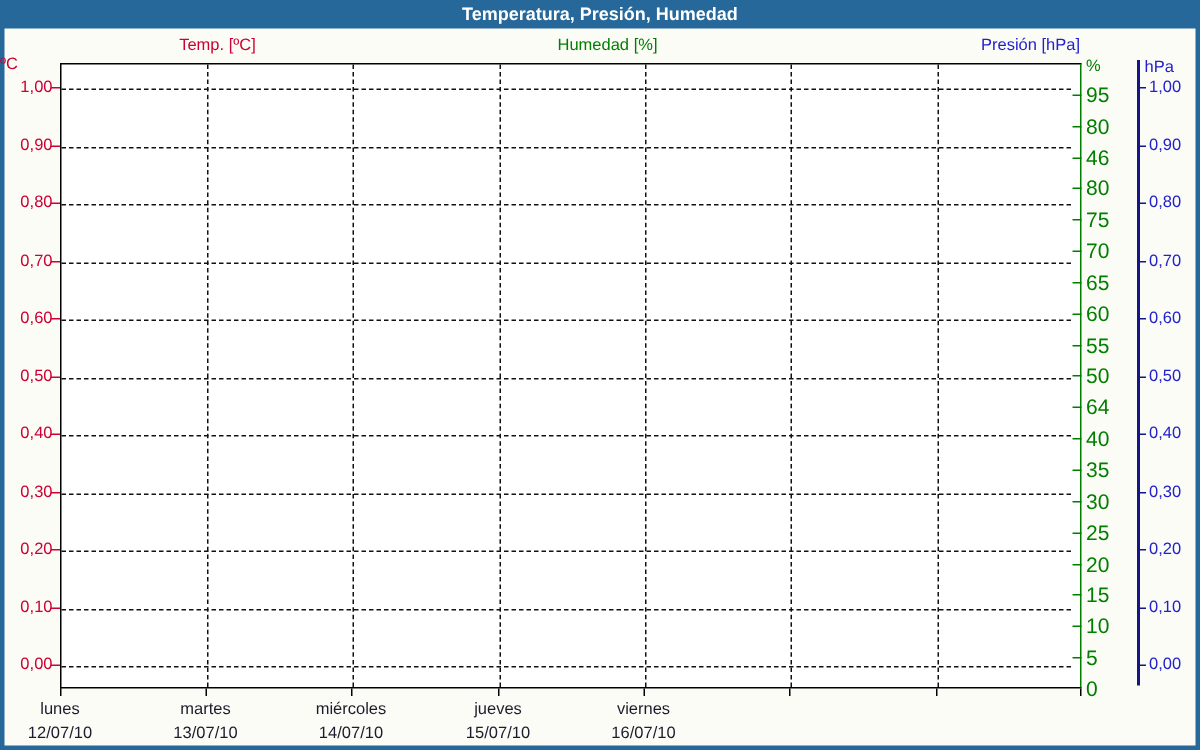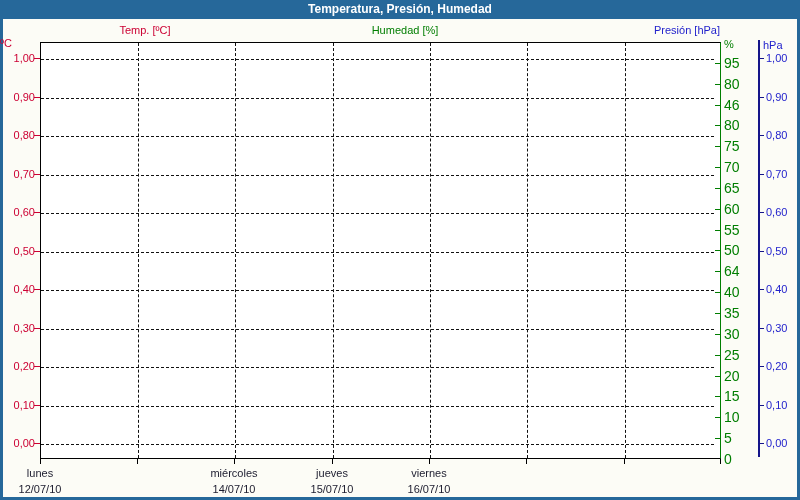--- a/index.html
+++ b/index.html
@@ -169,20 +169,24 @@
   <div class="xtick" style="left:332px"></div>
   <div class="xtick" style="left:429px"></div>
   <div class="xtick" style="left:526px"></div>
   <div class="xtick" style="left:624px"></div>
   <div class="xtick" style="left:720px"></div>
 
   <div class="daybox" style="left:-8px">
     <div class="dname">lunes</div>
     <div class="ddate">12/07/10</div>
   </div>
+  <div class="daybox" style="left:89px">
+    <div class="dname">martes</div>
+    <div class="ddate">13/07/10</div>
+  </div>
   <div class="daybox" style="left:186px">
     <div class="dname">miércoles</div>
     <div class="ddate">14/07/10</div>
   </div>
   <div class="daybox" style="left:284px">
     <div class="dname">jueves</div>
     <div class="ddate">15/07/10</div>
   </div>
   <div class="daybox" style="left:381px">
     <div class="dname">viernes</div>

